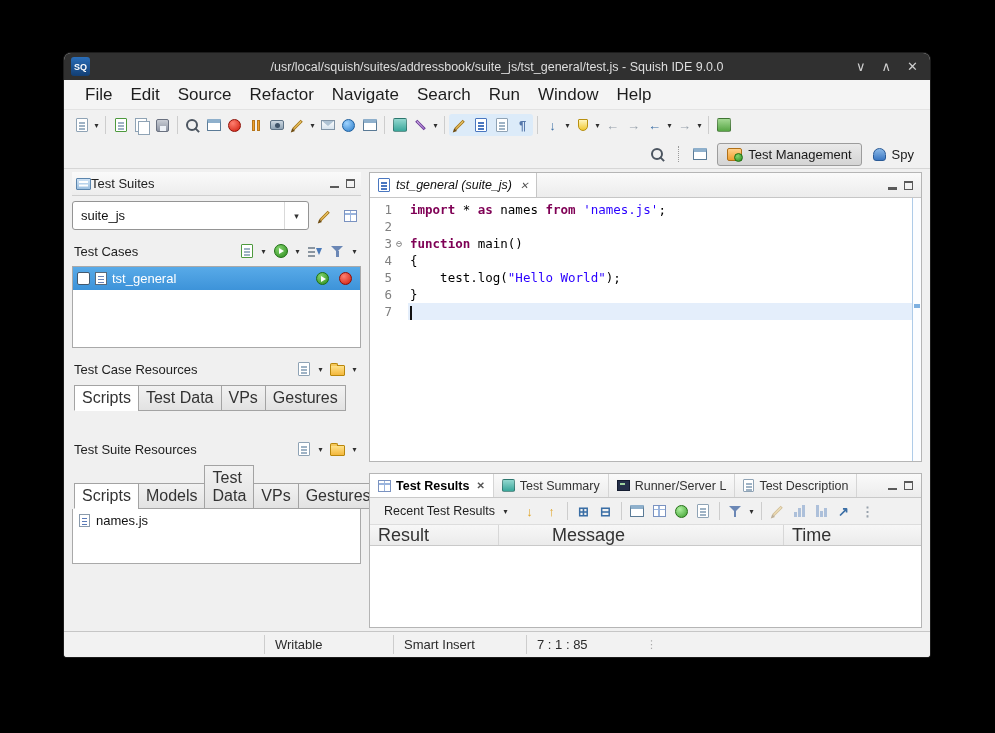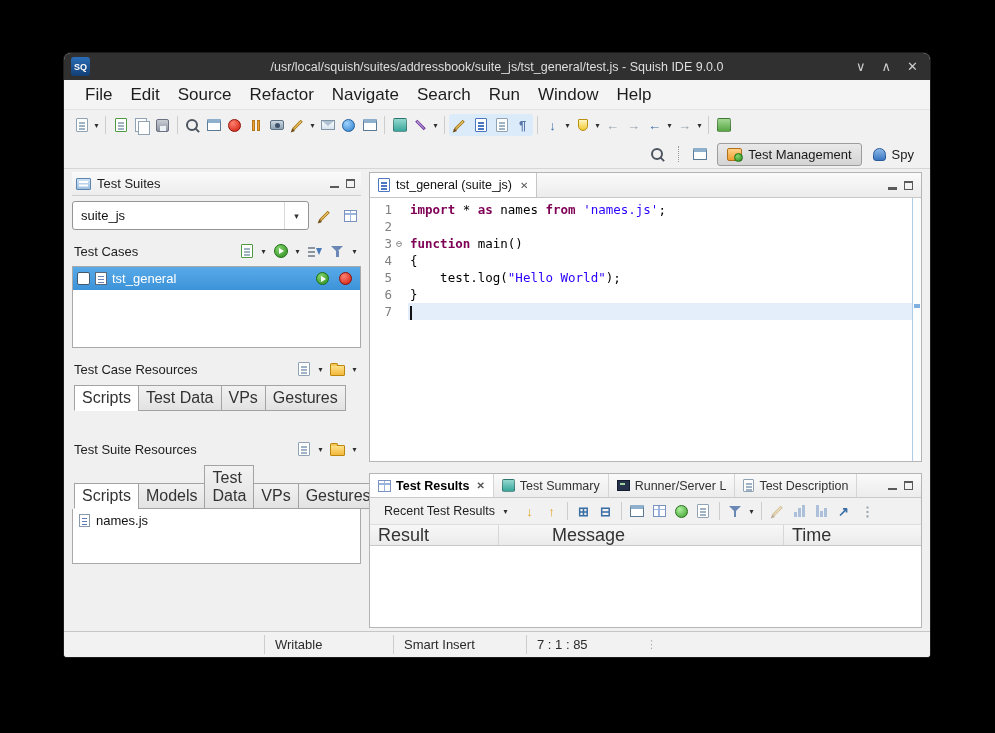--- a/index.html
+++ b/index.html
@@ -94,21 +94,21 @@
   .vbtn { width: 14px; height: 14px; display: flex; align-items: center; justify-content: center; }
   .vmin { width: 9px; height: 9px; position: relative; }
   .vmin::after { content: ""; position: absolute; bottom: 0; left: 0; width: 9px; height: 2.5px; background: #5a5a5a; }
   .vmax { width: 9px; height: 9px; border: 1px solid #5a5a5a; border-top-width: 2.5px; }
 
   
   .main { flex: 1; display: flex; padding: 3px 8px 0 8px; gap: 8px; min-height: 0; }
   .leftcol { width: 289px; flex: none; display: flex; flex-direction: column; }
   .rightcol { flex: 1; display: flex; flex-direction: column; min-width: 0; }
 
-  .view-header { height: 24px; display: flex; align-items: center; gap: 6px; border-bottom: 1px solid #cfcfcf; background: linear-gradient(#fafafa, #ededed); padding: 0 4px; }
+  .view-header { height: 24px; display: flex; align-items: center; border-bottom: 1px solid #cfcfcf; background: linear-gradient(#fafafa, #ededed); padding: 0 4px; }
   .view-title { font-size: 13px; color: #222; }
   .hdr-icons { margin-left: auto; display: flex; align-items: center; gap: 2px; }
 
   .combo-row { display: flex; align-items: center; gap: 5px; margin-top: 5px; }
   .combo { flex: 1; height: 29px; background: #fff; border: 1px solid #949494; border-radius: 3px; display: flex; align-items: center; padding-left: 8px; font-size: 13px; color: #111; }
   .combo-arrow { margin-left: auto; width: 24px; align-self: stretch; display: flex; align-items: center; justify-content: center; border-left: 1px solid #d9d9d9; font-size: 9px; color: #333; }
 
   .section-header { height: 24px; display: flex; align-items: center; padding: 0 2px; margin-top: 9px; }
   .listbox { background: #fff; border: 1px solid #a9a9a9; }
   .cases-list { height: 82px; margin-top: 3px; }
@@ -116,21 +116,21 @@
   .cb { width: 13px; height: 13px; background: #fff; border: 1px solid #44596e; border-radius: 2px; flex: none; }
 
   .rtabs { display: flex; align-items: flex-end; margin-top: 4px; padding-left: 2px; }
   .rtab { font-size: 16px; color: #333; padding: 3px 7px 3px 7px; border: 1px solid #a3a3a3; background: linear-gradient(#f2f2f2, #e2e2e2); margin-right: -1px; }
   .rtab.active { background: #fff; border-bottom-color: #fff; }
   .res-list { padding: 4px 6px; display: flex; flex-direction: column; gap: 4px; border-top: none; }
   .file-row { display: flex; align-items: center; gap: 6px; font-size: 13px; color: #111; }
 
   
   .editor-wrap { height: 290px; flex: none; display: flex; flex-direction: column; border: 1px solid #b5b5b5; background: #fff; }
-  .etabbar { height: 25px; background: linear-gradient(#fafafa, #ececec); border-bottom: 1px solid #c6c6c6; display: flex; align-items: stretch; flex: none; }
+  .etabbar { height: 25px; background: linear-gradient(#fafafa, #ececec); border-bottom: 1px solid #c6c6c6; display: flex; align-items: stretch; flex: none; font-style: italic; }
   .etab { display: flex; align-items: center; gap: 6px; padding: 0 8px; background: #fff; border-right: 1px solid #c6c6c6; font-size: 12.5px; color: #111; }
   .etab-close { font-size: 10px; color: #555; margin-left: 2px; }
   .ebody { flex: 1; display: flex; min-height: 0; font-family: "DejaVu Sans Mono", monospace; font-size: 12.5px; position: relative; }
   .gutter { width: 38px; flex: none; background: #fff; color: #808080; padding-top: 3px; }
   .gutter-row { display: flex; height: 17px; line-height: 17px; }
   .ln { width: 22px; text-align: right; }
   .fold { width: 14px; text-align: center; font-size: 10px; color: #7a7a7a; line-height: 17px; }
   .codearea { flex: 1; padding-top: 3px; position: relative; min-width: 0; }
   .code-line { height: 17px; line-height: 17px; white-space: pre; color: #000; padding-left: 2px; }
   .code-line.cur { background: #e4eefb; }

